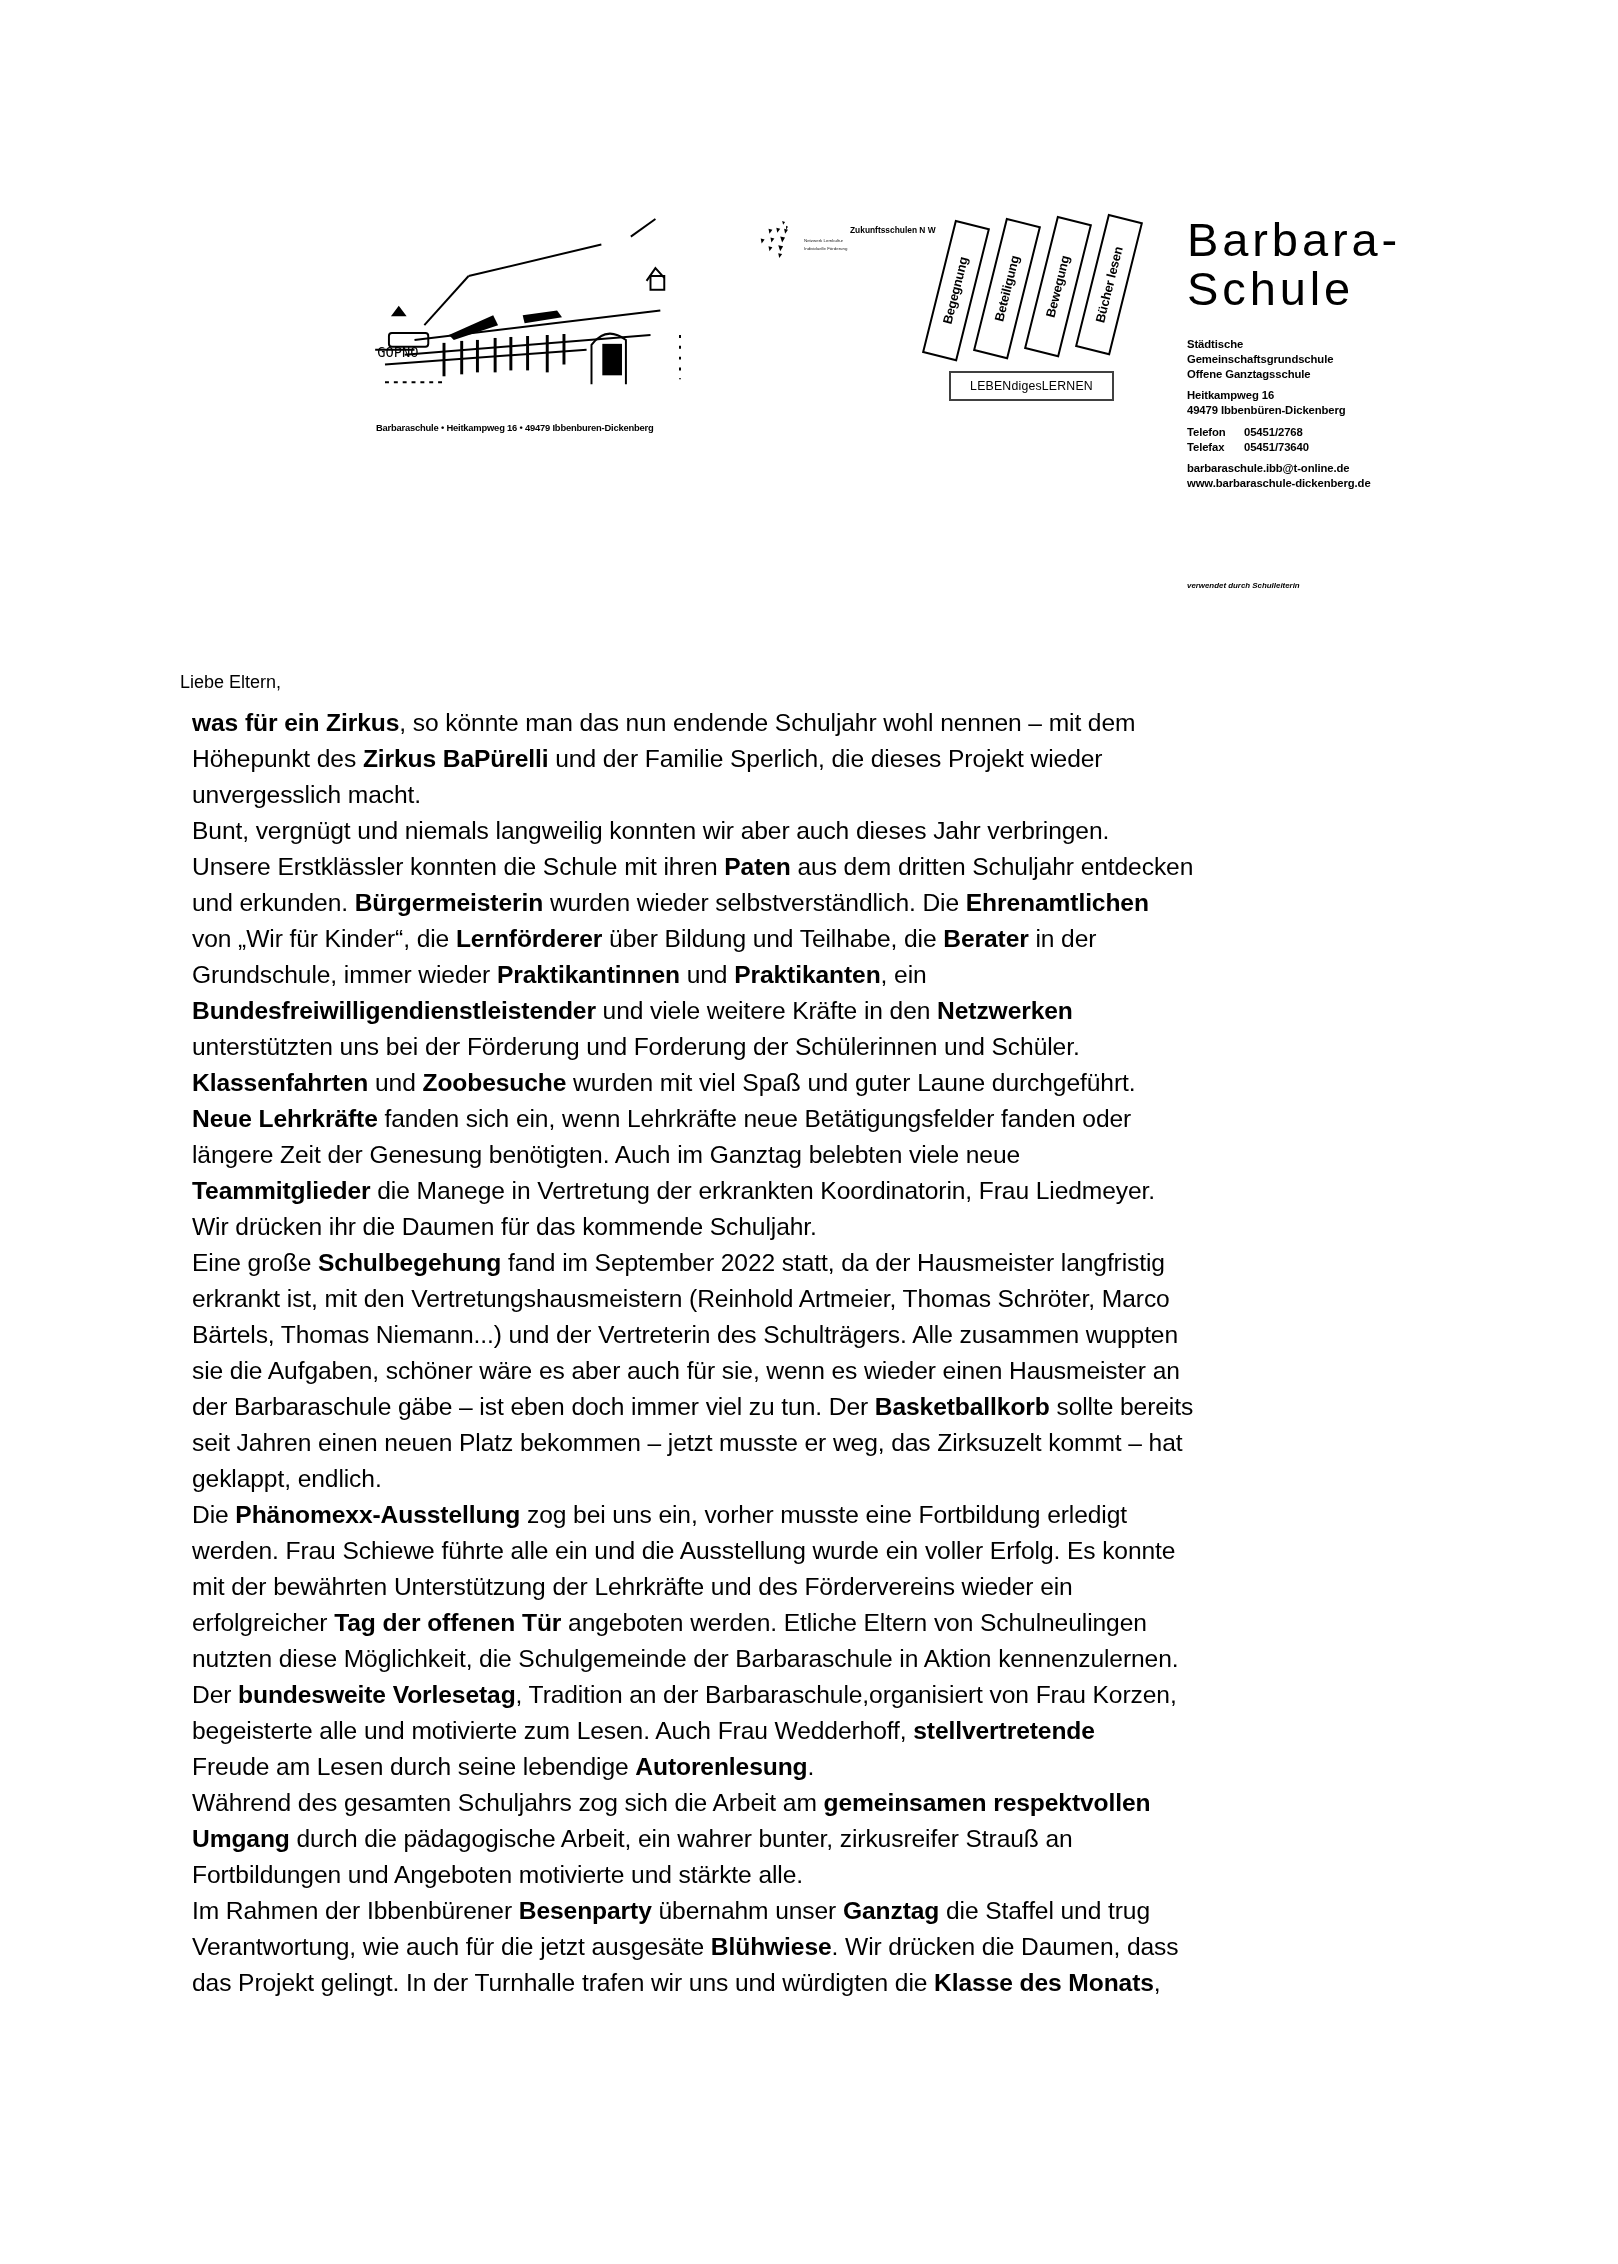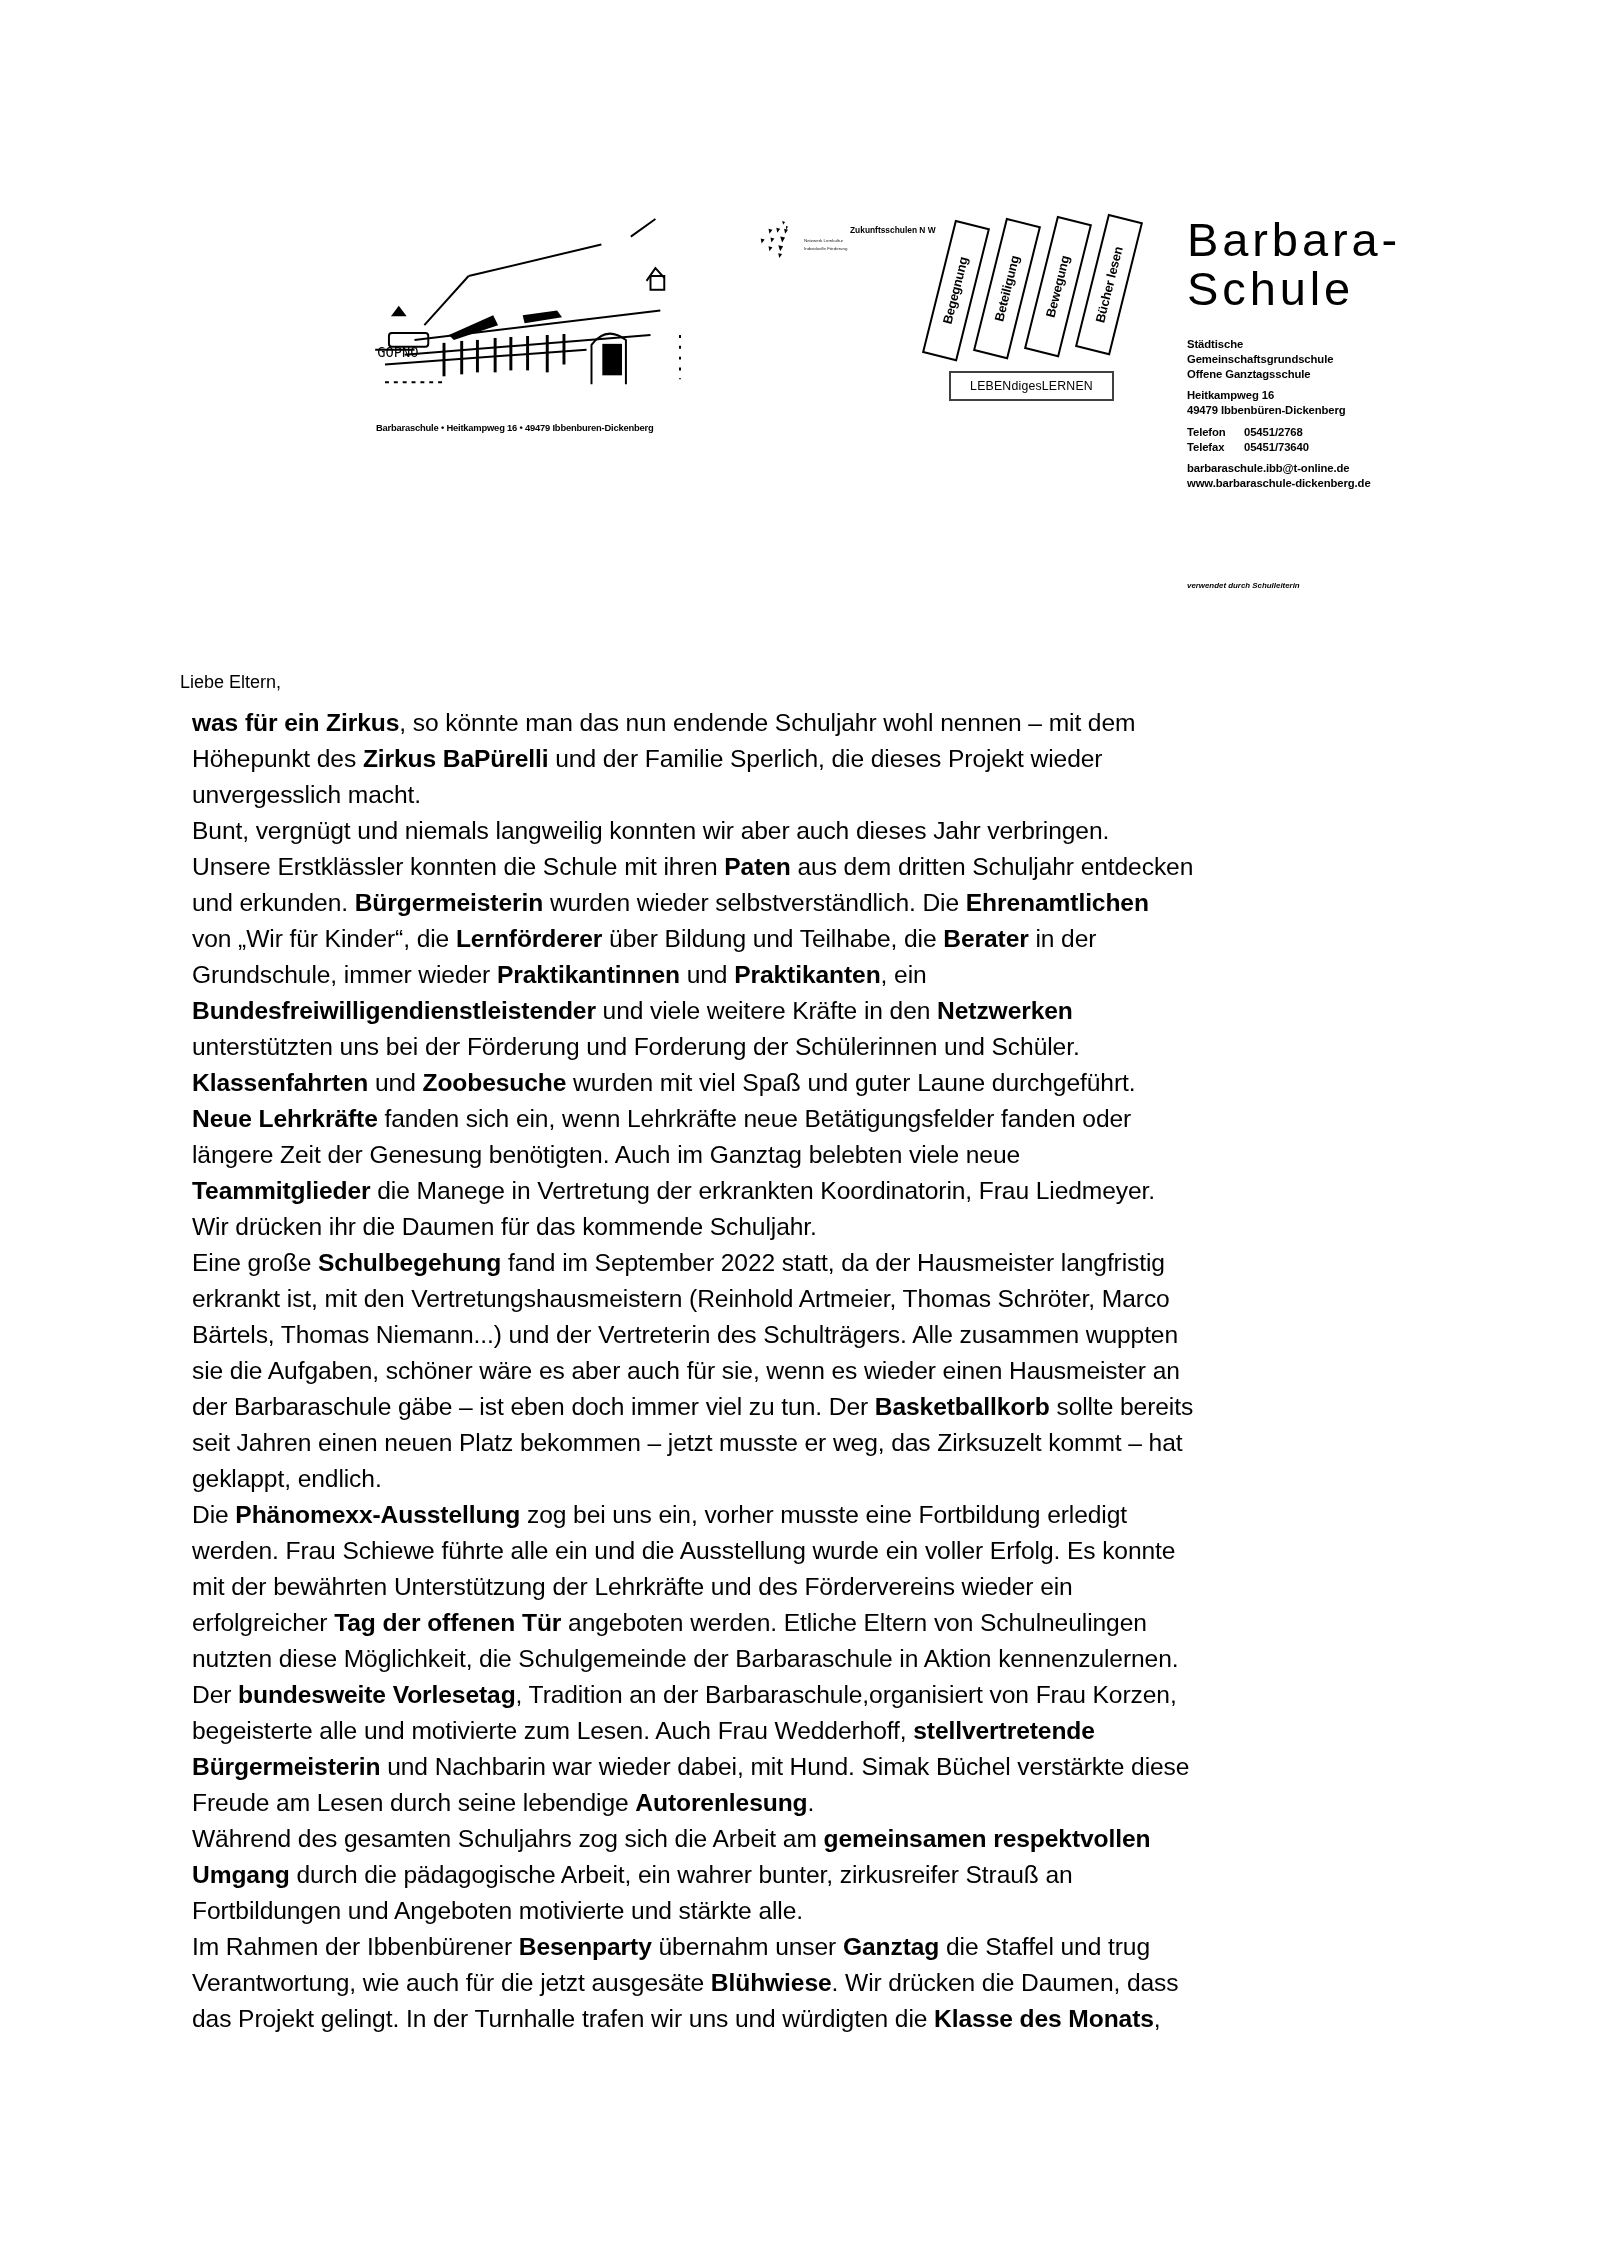--- a/index.html
+++ b/index.html
@@ -208,21 +208,20 @@
     <span class="ln"><span>der Barbaraschule gäbe – ist eben doch immer viel zu tun. Der </span><b>Basketballkorb</b><span> sollte bereits</span></span>
     <span class="ln"><span>seit Jahren einen neuen Platz bekommen – jetzt musste er weg, das Zirksuzelt kommt – hat</span></span>
     <span class="ln"><span>geklappt, endlich.</span></span>
     <span class="ln"><span>Die </span><b>Phänomexx-Ausstellung</b><span> zog bei uns ein, vorher musste eine Fortbildung erledigt</span></span>
     <span class="ln"><span>werden. Frau Schiewe führte alle ein und die Ausstellung wurde ein voller Erfolg. Es konnte</span></span>
     <span class="ln"><span>mit der bewährten Unterstützung der Lehrkräfte und des Fördervereins wieder ein</span></span>
     <span class="ln"><span>erfolgreicher </span><b>Tag der offenen Tür</b><span> angeboten werden. Etliche Eltern von Schulneulingen</span></span>
     <span class="ln"><span>nutzten diese Möglichkeit, die Schulgemeinde der Barbaraschule in Aktion kennenzulernen.</span></span>
     <span class="ln"><span>Der </span><b>bundesweite Vorlesetag</b><span>, Tradition an der Barbaraschule,organisiert von Frau Korzen,</span></span>
     <span class="ln"><span>begeisterte alle und motivierte zum Lesen. Auch Frau Wedderhoff, </span><b>stellvertretende</b></span>
-    <span class="ln"><b>Bürgermeisterin</b><span> und Nachbarin war wieder dabei, mit Hund. Simak Büchel verstärkte diese</span></span>
     <span class="ln"><span>Freude am Lesen durch seine lebendige </span><b>Autorenlesung</b><span>.</span></span>
     <span class="ln"><span>Während des gesamten Schuljahrs zog sich die Arbeit am </span><b>gemeinsamen respektvollen</b></span>
     <span class="ln"><b>Umgang</b><span> durch die pädagogische Arbeit, ein wahrer bunter, zirkusreifer Strauß an</span></span>
     <span class="ln"><span>Fortbildungen und Angeboten motivierte und stärkte alle.</span></span>
     <span class="ln"><span>Im Rahmen der Ibbenbürener </span><b>Besenparty</b><span> übernahm unser </span><b>Ganztag</b><span> die Staffel und trug</span></span>
     <span class="ln"><span>Verantwortung, wie auch für die jetzt ausgesäte </span><b>Blühwiese</b><span>. Wir drücken die Daumen, dass</span></span>
     <span class="ln"><span>das Projekt gelingt. In der Turnhalle trafen wir uns und würdigten die </span><b>Klasse des Monats</b><span>,</span></span>
   </div>
 
 

